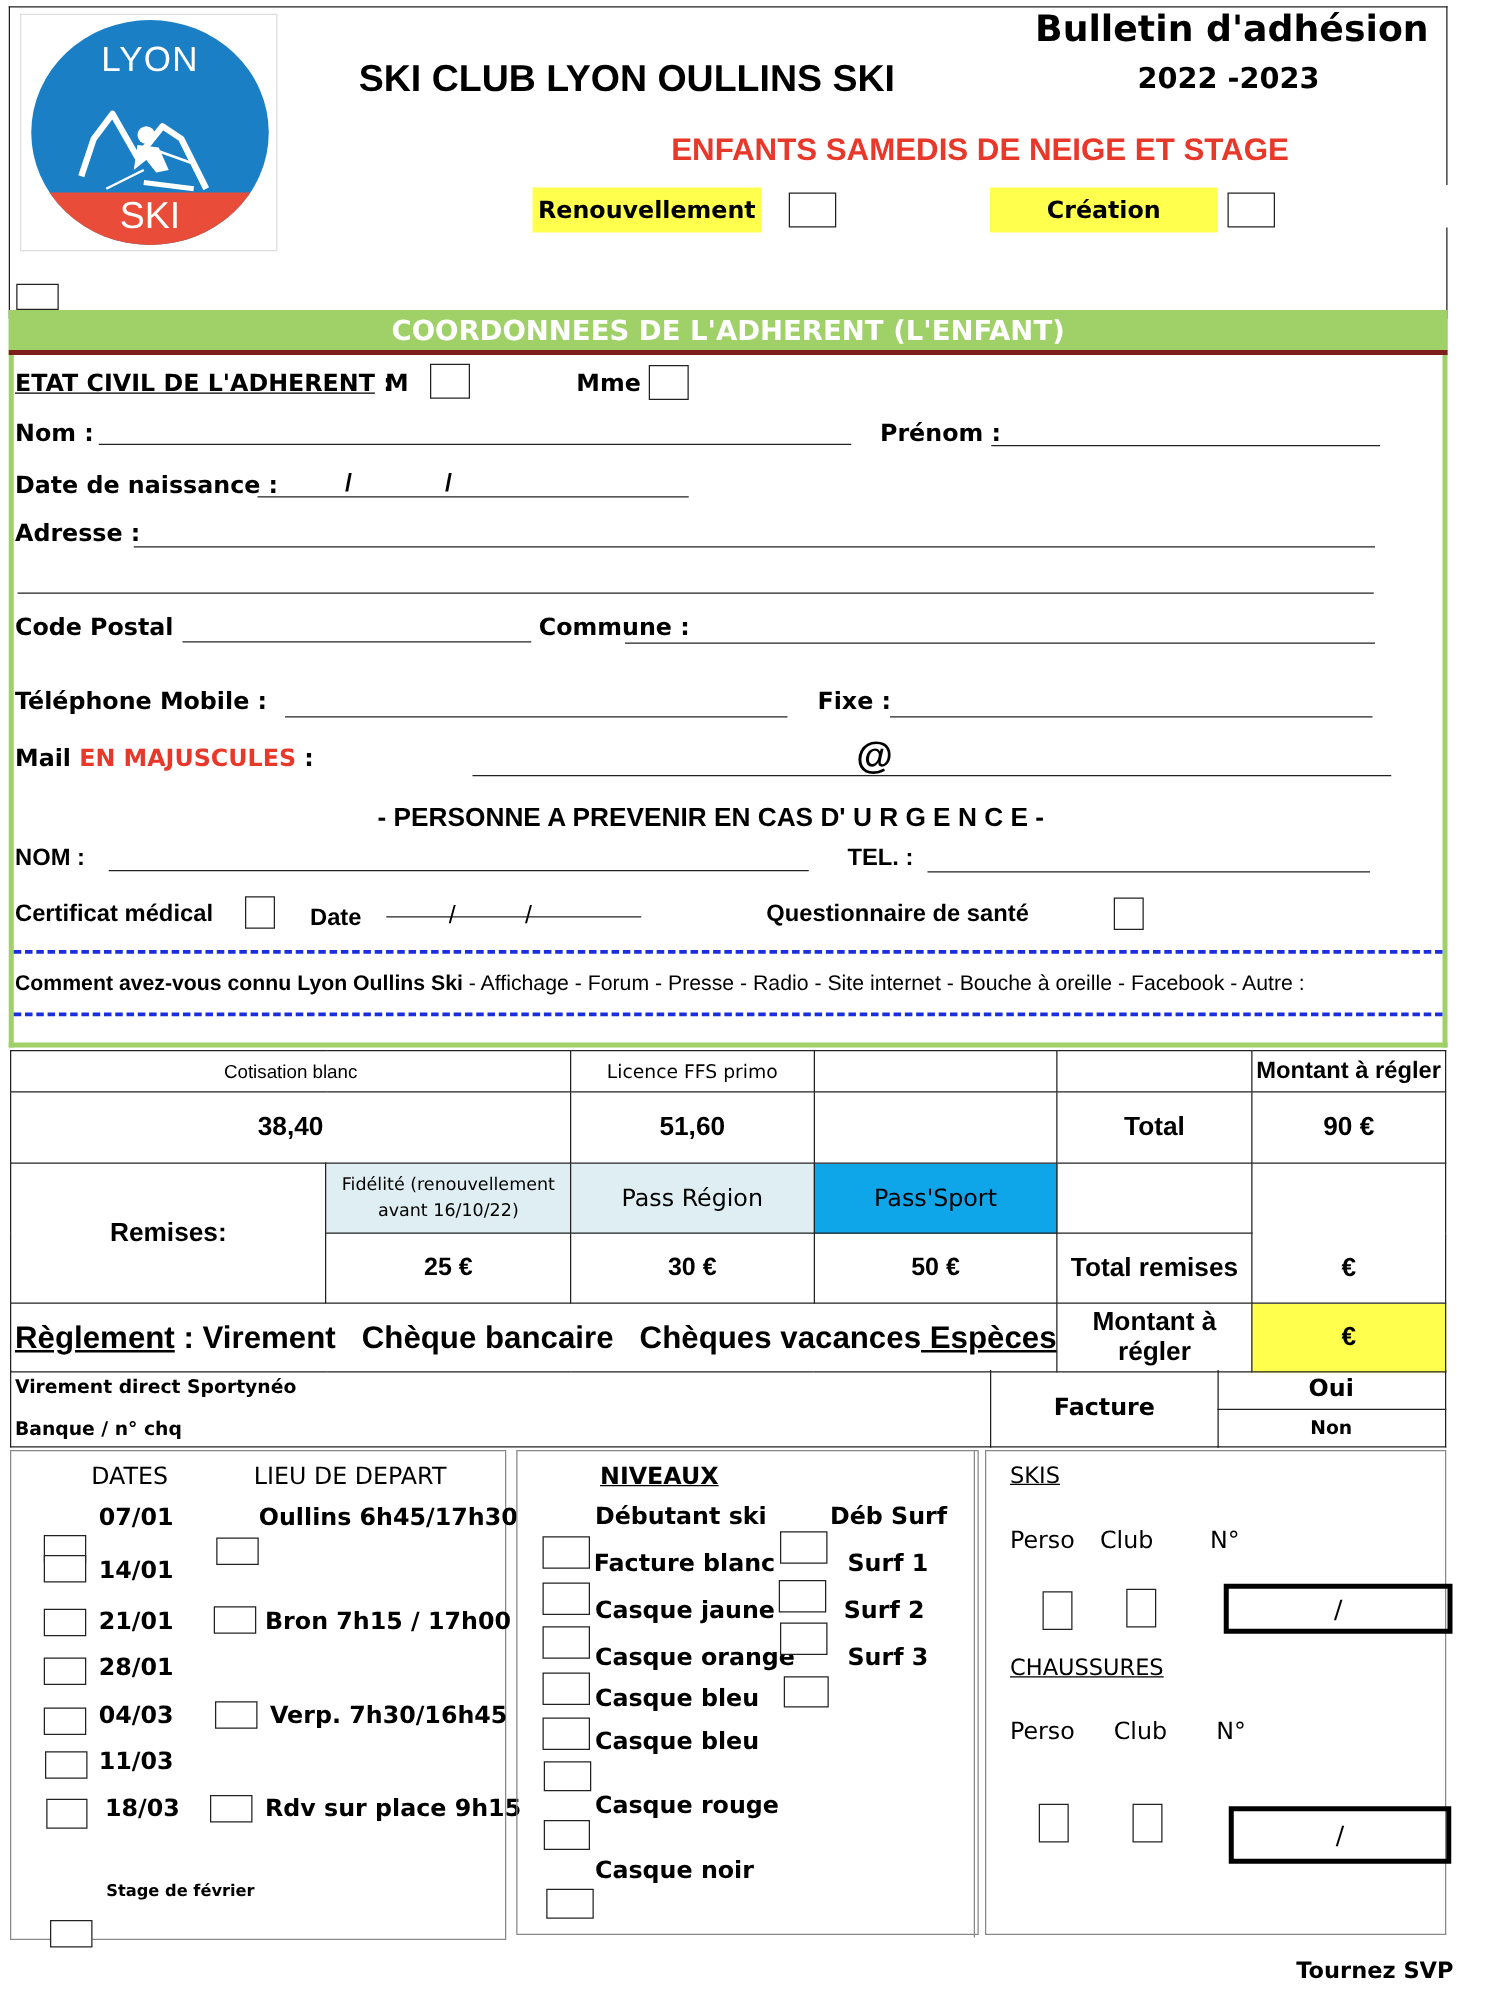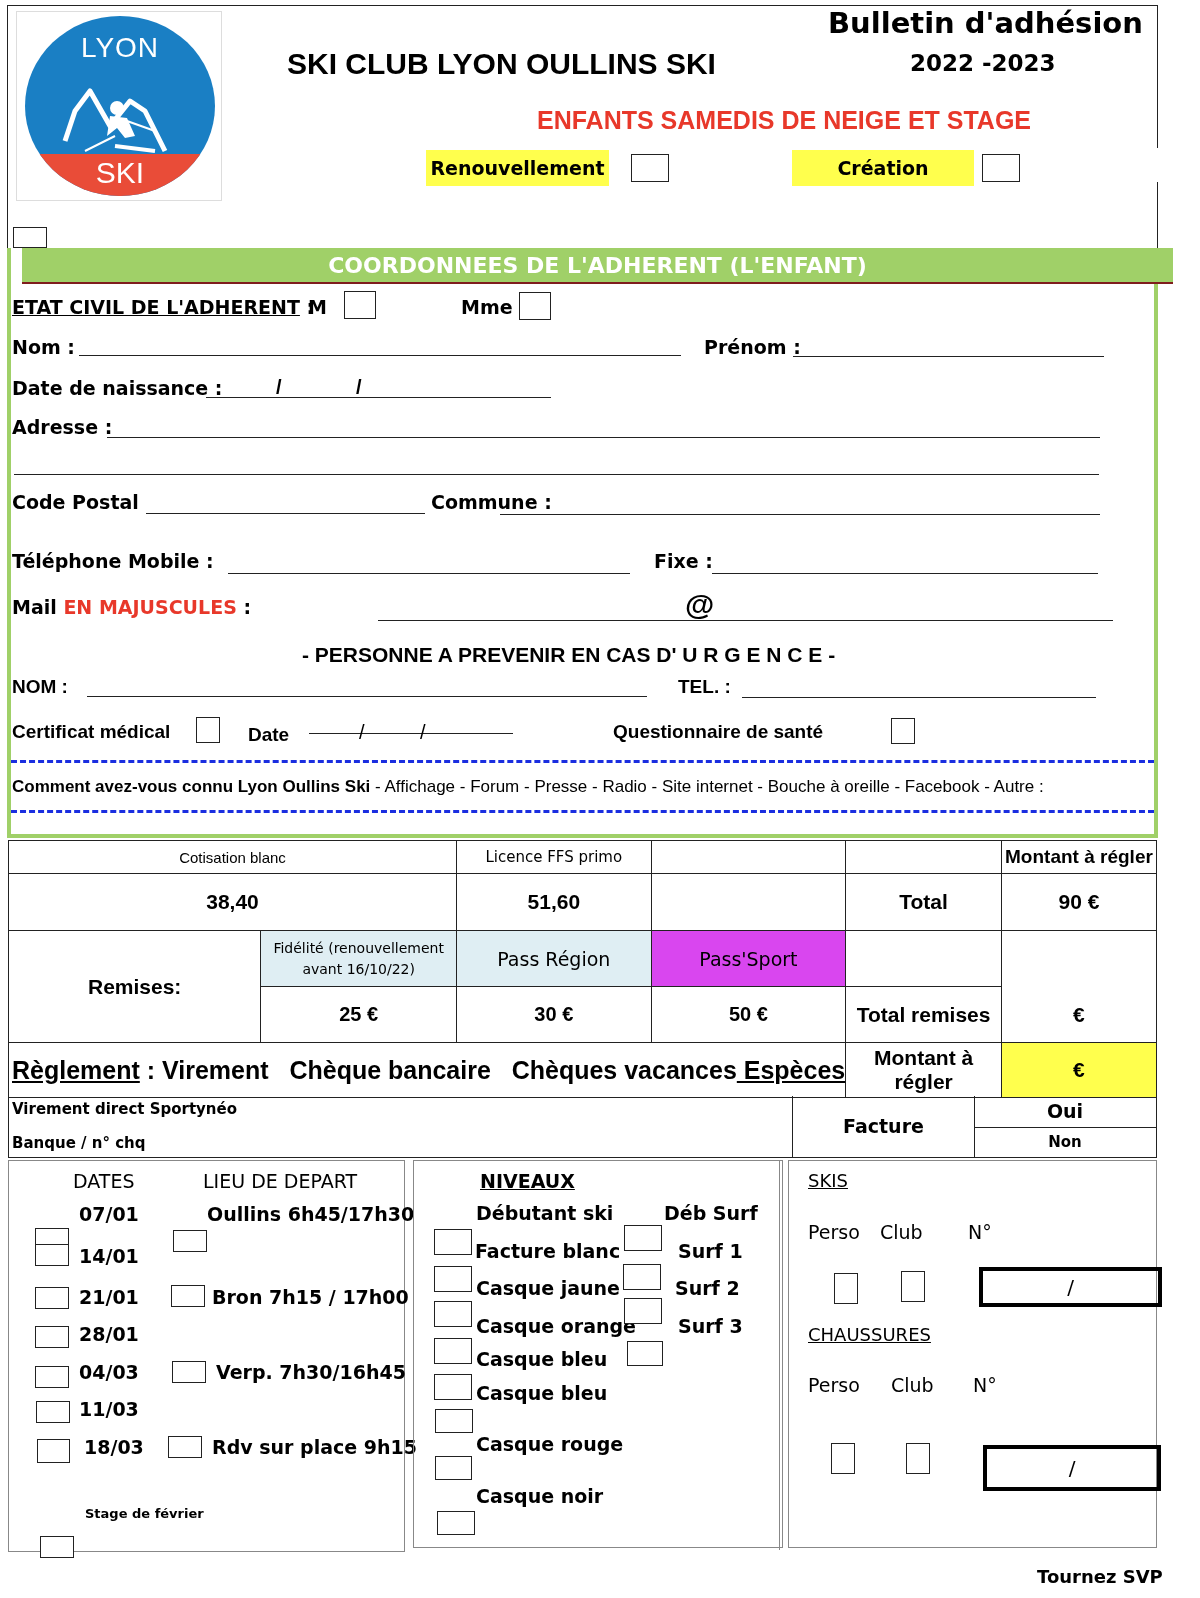--- a/index.html
+++ b/index.html
@@ -20,28 +20,28 @@
   .logo-wrap { position: absolute; left: 16px; top: 11px; width: 206px; height: 190px; border: 1px solid #ddd; }
   .logo { position: absolute; left: 8px; top: 4px; width: 190px; height: 180px; border-radius: 50%; overflow: hidden; background: #1a7fc4; }
   .logo-red { position: absolute; left: 0; bottom: 0; width: 100%; height: 42px; background: #e94c38; }
   .logo-lyon { position: absolute; top: 16px; width: 100%; text-align: center; color: #fff; font-size: 28px; letter-spacing: 1px; }
   .logo-ski { position: absolute; bottom: 6px; width: 100%; text-align: center; color: #fff; font-size: 30px; }
 
   .yellow { background: #ffff4d; }
 
   
   .green-frame { position: absolute; left: 7px; top: 248px; width: 1151px; height: 590px; border: 4px solid #a0d068; border-top: none; }
-  .green-bar { position: absolute; left: 22px; top: 248px; width: 1151px; height: 36px; background: #a0d068; border-bottom: 2px solid #7f1d1d; color: #fff; text-align: center; font-size: 22px; line-height: 36px; }
+  .green-bar { position: absolute; left: 7px; top: 248px; width: 1151px; height: 36px; background: #a0d068; border-bottom: 4px solid #7f1d1d; color: #fff; text-align: center; font-size: 22px; line-height: 36px; }
   .dash { position: absolute; left: 11px; width: 1143px; border-top: 3px dashed #1a2ee0; }
 
   
   table { position: absolute; border-collapse: collapse; }
   td { border: 1.8px solid #222; text-align: center; vertical-align: middle; }
   .lb { background: #dfeef3; }
-  .lb2 { background: #d946ef; }
+  .lb2 { background: #0ea5e9; }
 
   .panel { position: absolute; border: 1.5px solid #888; }
   .u { text-decoration: underline; }
 </style>
 </head>
 <body>
 
 <div class="hdr-frame"></div>
 <div class="hdr-gap"></div>
 

